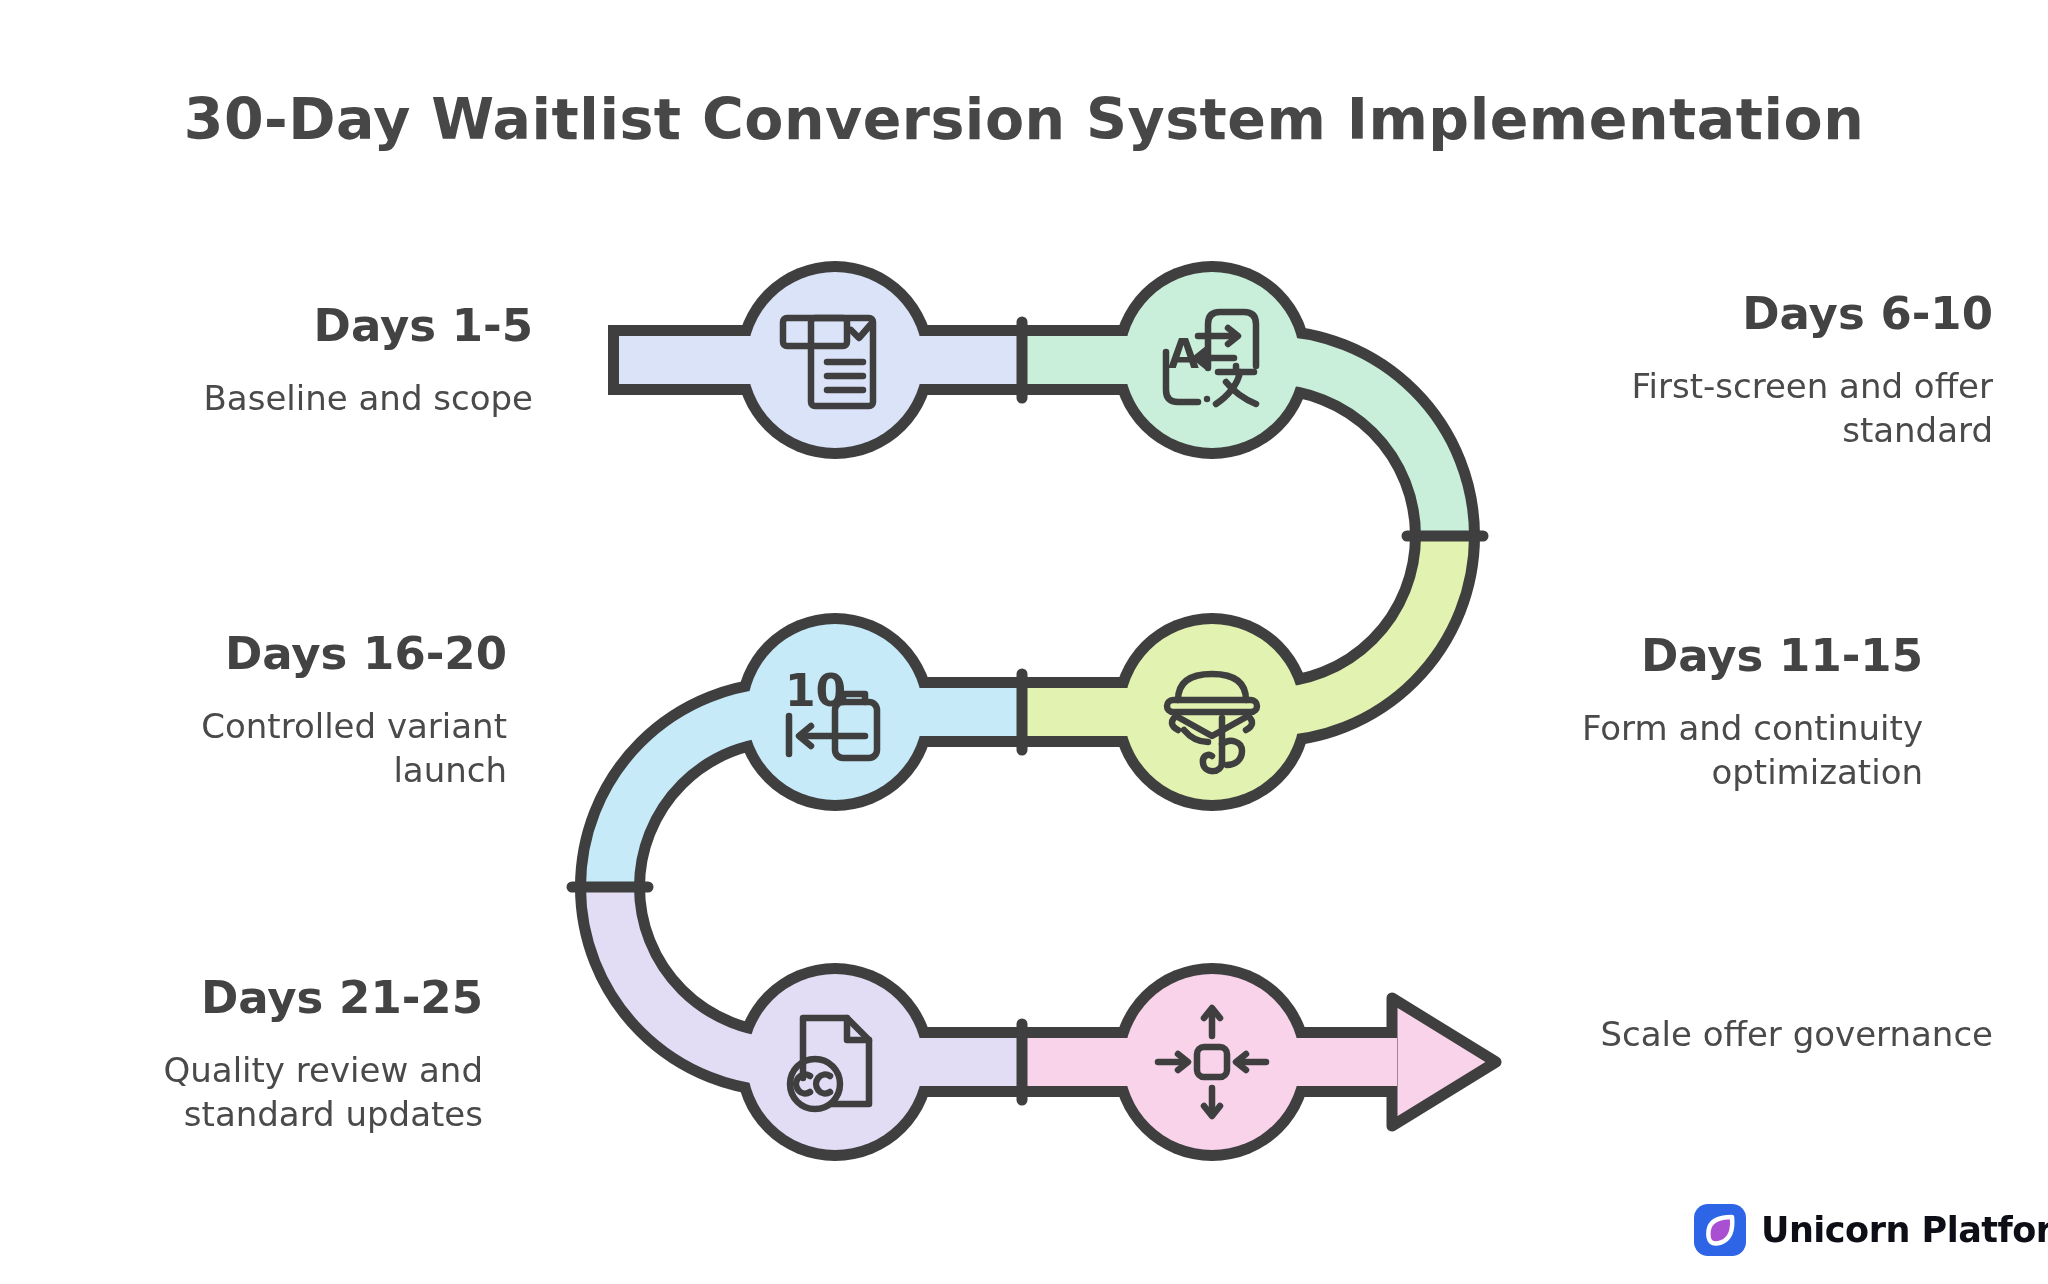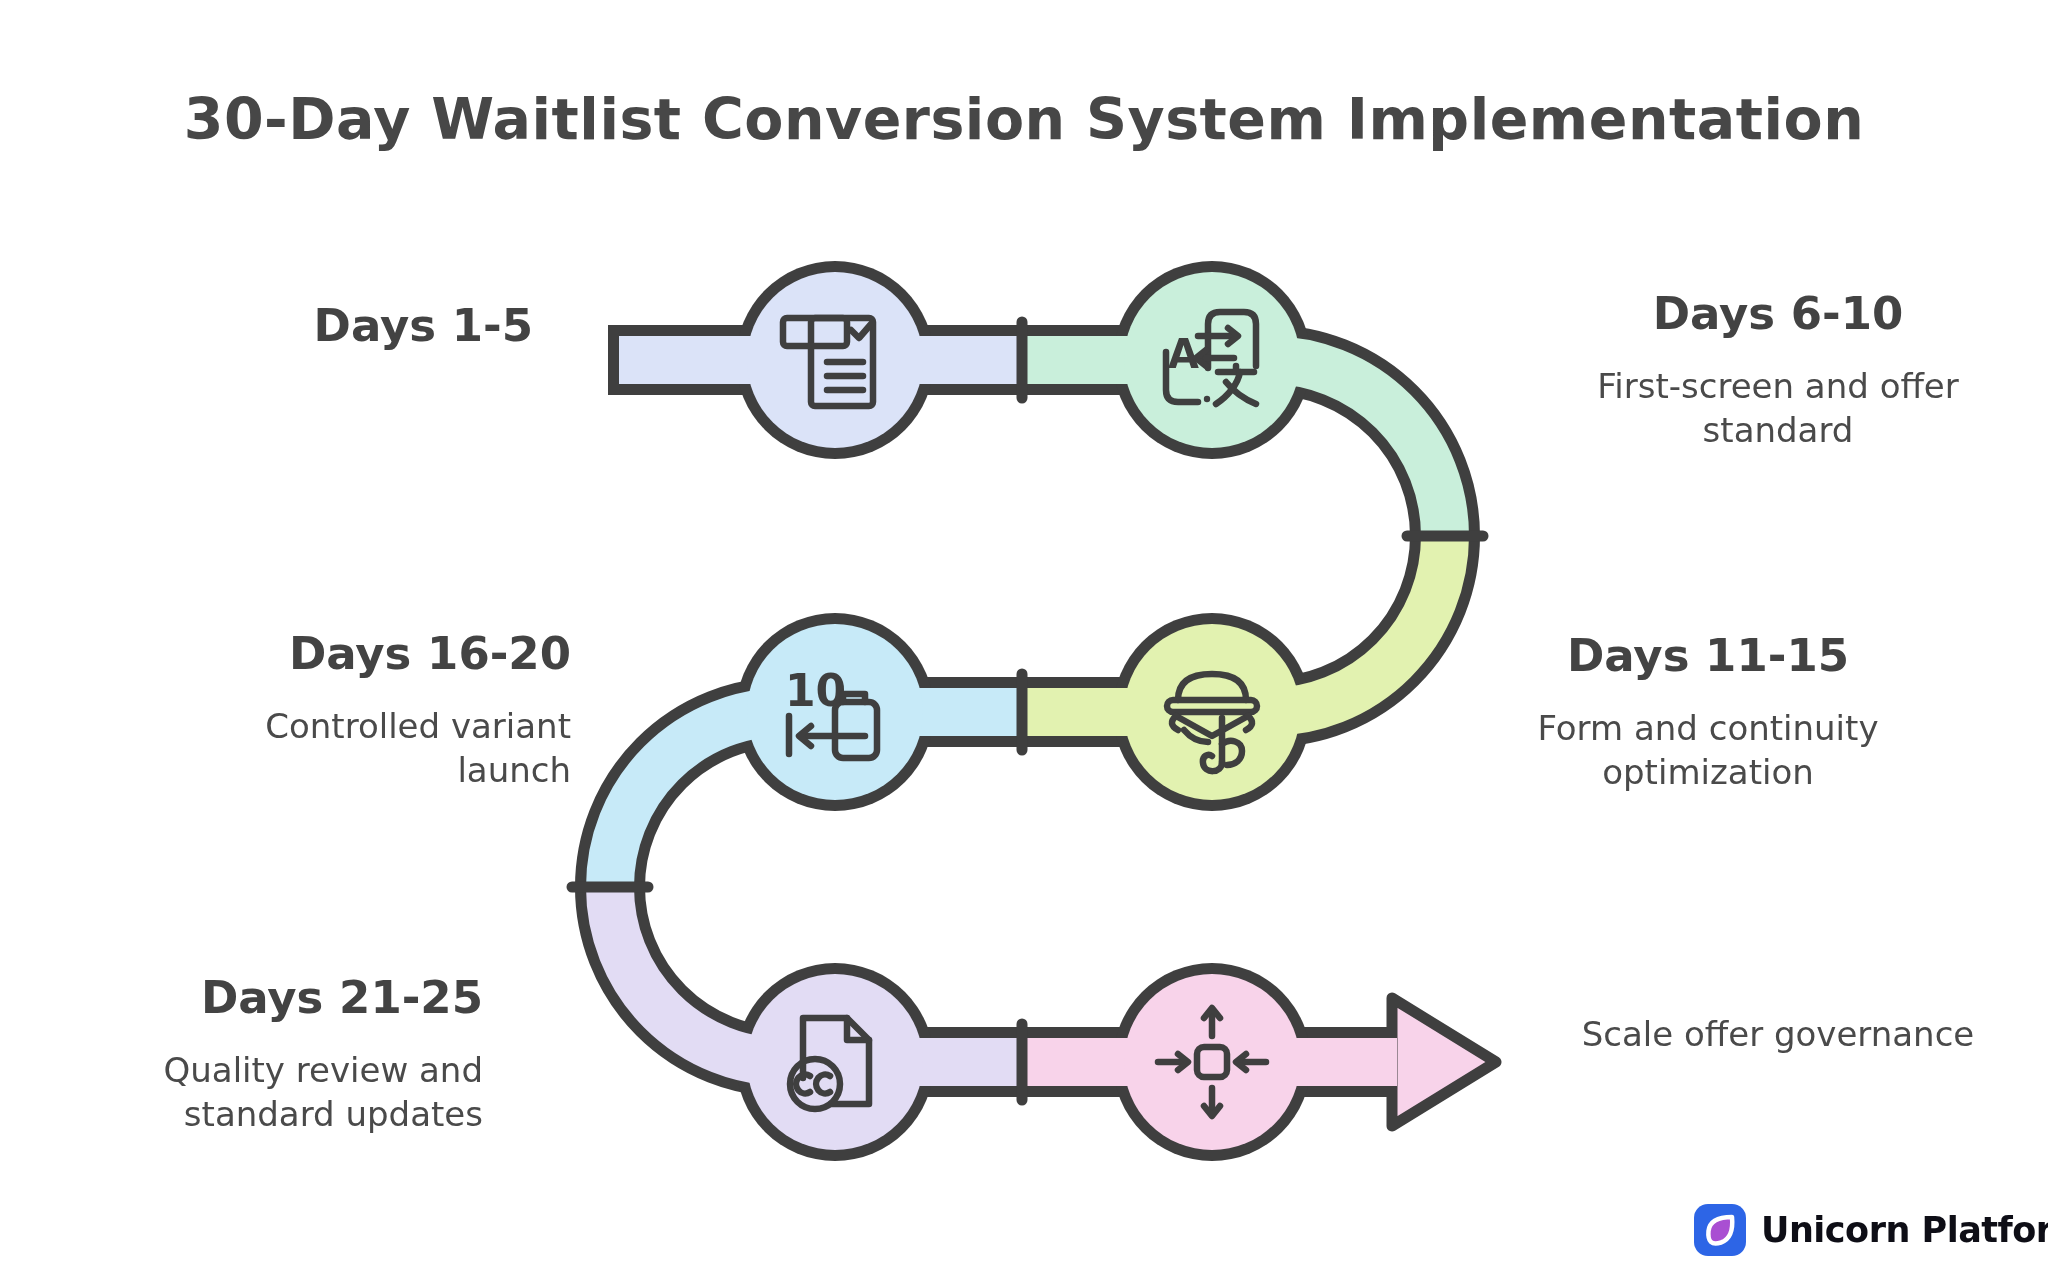--- a/index.html
+++ b/index.html
@@ -8,21 +8,21 @@
     font-family:"DejaVu Sans","Liberation Sans",sans-serif;
   }
   .canvas{position:absolute;inset:0;}
   .title{
     position:absolute;top:86px;left:0;width:2048px;text-align:center;
     font-size:57px;font-weight:700;color:#474747;letter-spacing:.5px;
   }
   .stage{position:absolute;}
   .stage .h{font-size:45px;font-weight:700;color:#434343;line-height:1.15;}
   .stage .d{font-size:34px;font-weight:400;color:#4a4a4a;line-height:1.3;margin-top:24px;}
-  .stage.right-col{text-align:center;}
+  .stage.right-col{text-align:right;}
   .stage.left-col{text-align:right;}
   svg.diagram{position:absolute;left:0;top:0;}
   .pipe-dark{fill:none;stroke:#3f3f3f;stroke-width:70;}
   .pipe-col{fill:none;stroke-width:48;}
   .joint{fill:none;stroke:#3f3f3f;stroke-width:11;stroke-linecap:round;}
   .node-dark{fill:#3f3f3f;}
   .ahead{stroke:#3f3f3f;stroke-width:11;stroke-linejoin:round;}
   .ic{fill:none;stroke:#3f3f3f;stroke-width:6.5;stroke-linecap:round;stroke-linejoin:round;}
   .ic-fill{fill:#3f3f3f;stroke:none;}
   .ic-text{fill:#3f3f3f;font-family:"DejaVu Sans","Liberation Sans",sans-serif;font-weight:700;}
@@ -130,33 +130,34 @@
       <path class="ic" d="M -8 44 L 0 54 L 8 44"></path>
       <path class="ic" d="M -54 0 H -26"></path>
       <path class="ic" d="M -34 -8 L -24 0 L -34 8"></path>
       <path class="ic" d="M 54 0 H 26"></path>
       <path class="ic" d="M 34 -8 L 24 0 L 34 8"></path>
     </g>
   </svg>
 
   <div class="stage left-col" style="top:300px;right:1515px;width:380px;">
     <div class="h">Days 1-5</div>
+    <div class="d">Baseline and scope</div>
   </div>
 
   <div class="stage right-col" style="top:288px;left:1563px;width:430px;">
     <div class="h">Days 6-10</div>
     <div class="d">First-screen and offer standard</div>
   </div>
 
   <div class="stage right-col" style="top:630px;left:1493px;width:430px;">
     <div class="h">Days 11-15</div>
     <div class="d">Form and continuity optimization</div>
   </div>
 
-  <div class="stage left-col" style="top:628px;right:1477px;width:380px;">
+  <div class="stage left-col" style="top:628px;right:1541px;width:380px;">
     <div class="h">Days 16-20</div>
     <div class="d">Controlled variant launch</div>
   </div>
 
   <div class="stage left-col" style="top:972px;right:1565px;width:380px;">
     <div class="h">Days 21-25</div>
     <div class="d">Quality review and standard updates</div>
   </div>
 
   <div class="stage right-col" style="top:988px;left:1563px;width:430px;">

